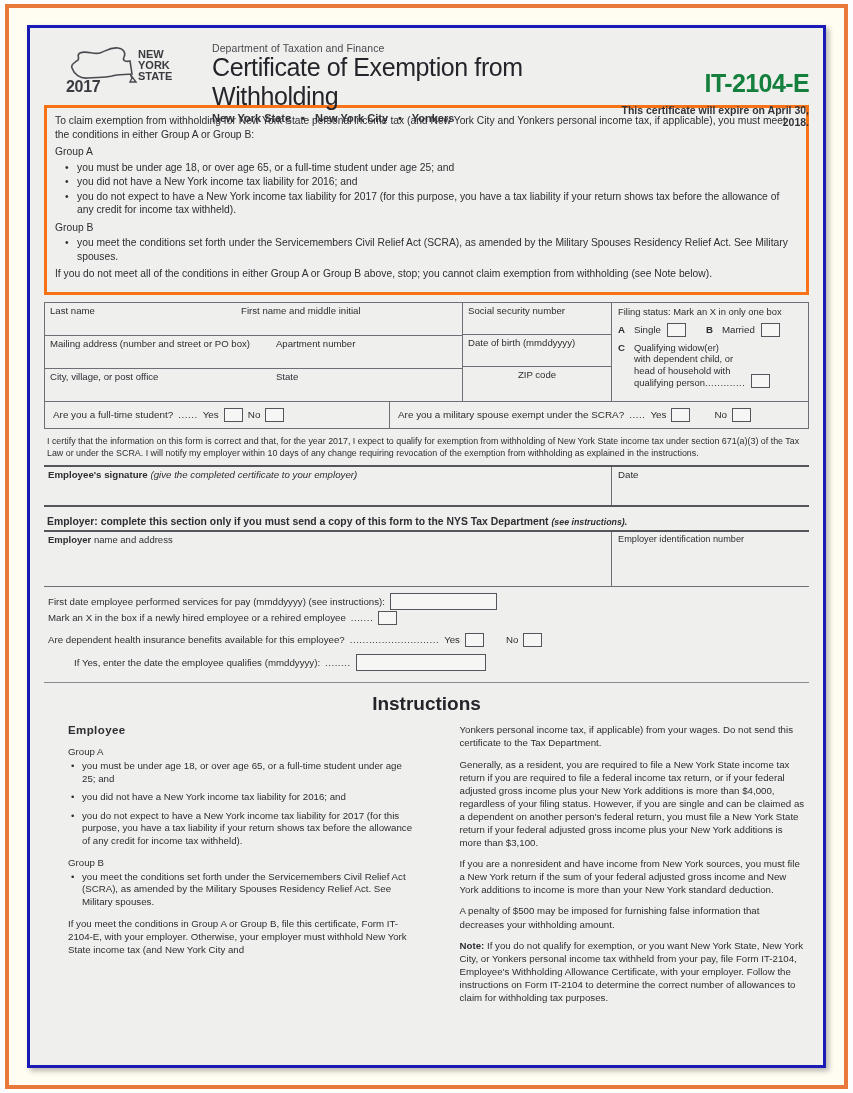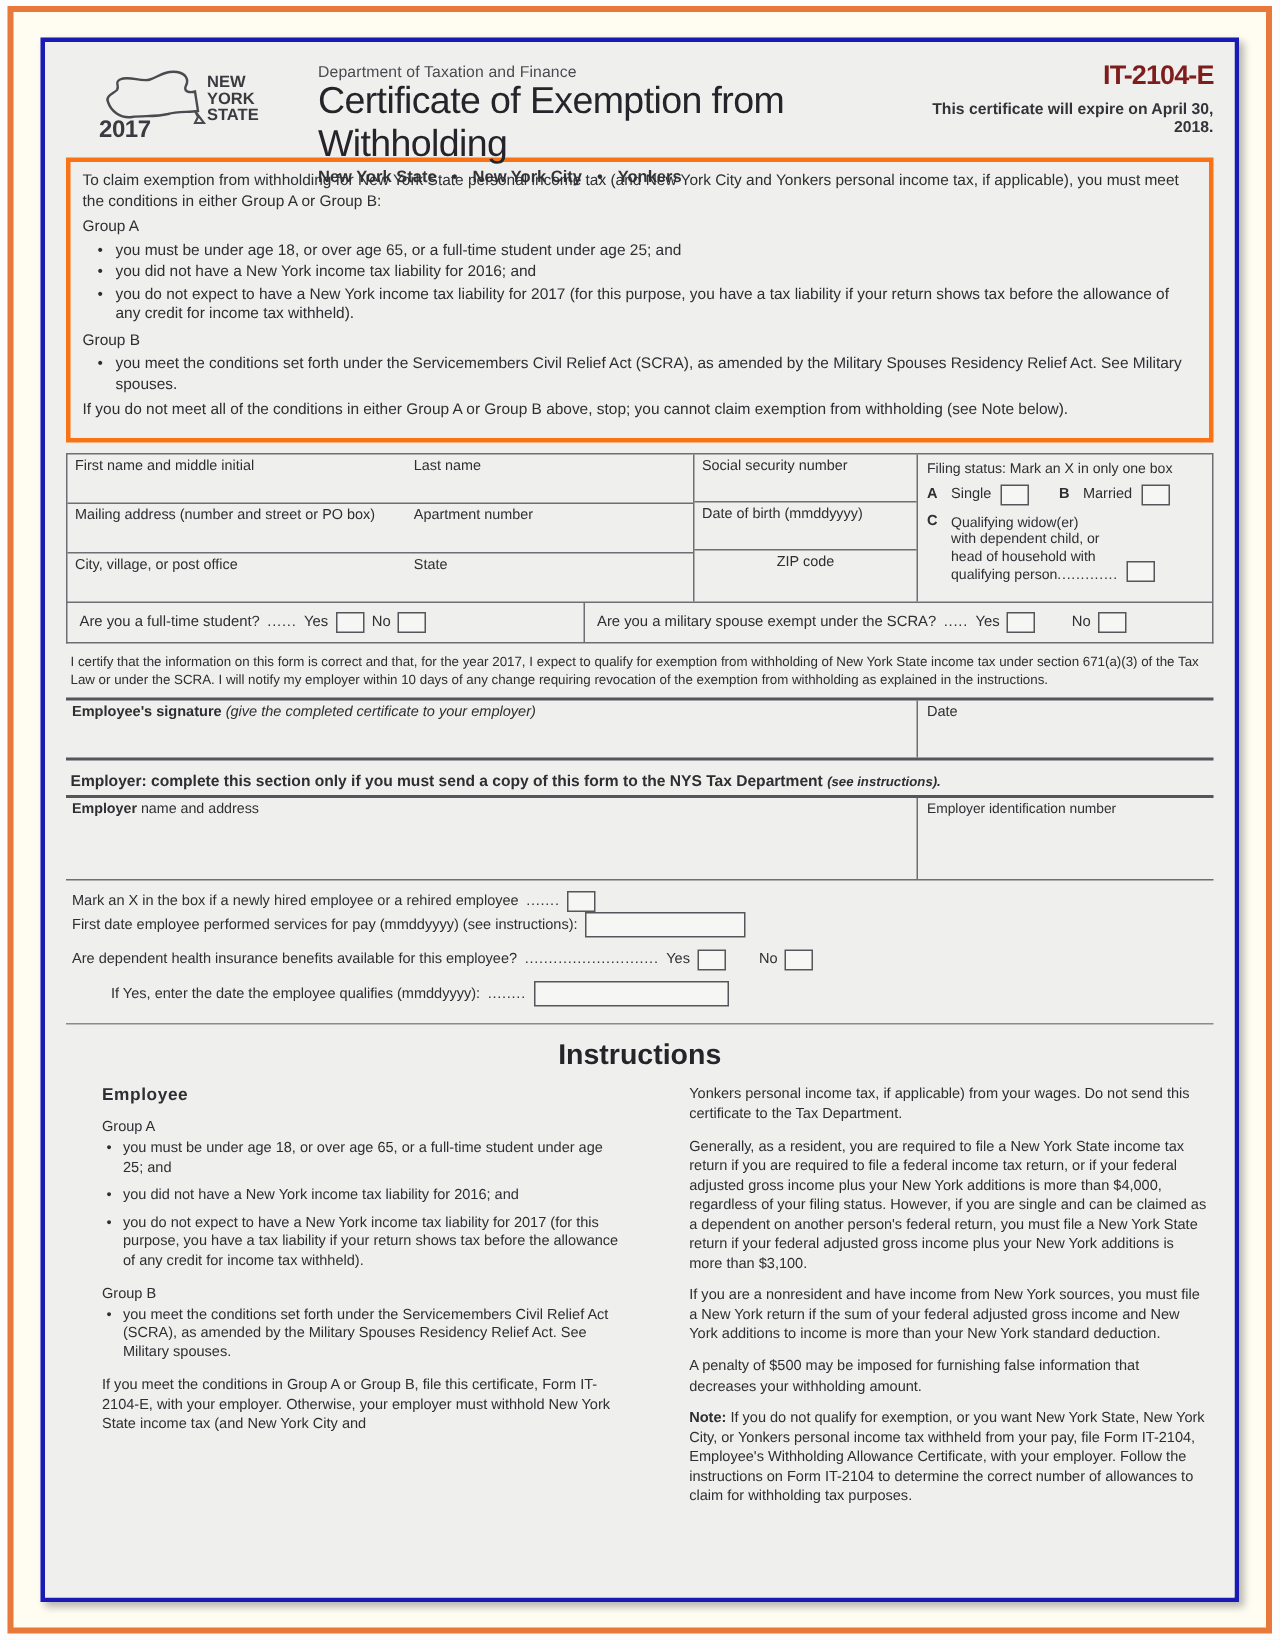--- a/index.html
+++ b/index.html
@@ -37,21 +37,21 @@
   .logo-year{
     position:absolute;left:22px;top:40px;font-weight:bold;font-size:16px;
     letter-spacing:-.3px;color:#3a3a40;
   }
   .hdr-mid{flex:1;padding-top:4px;}
   .dept{font-size:10.5px;color:#4a4a50;letter-spacing:.1px;}
   .cert-title{font-size:25px;font-weight:normal;letter-spacing:-.4px;color:#24242a;margin-top:-1px;}
   .juris{font-size:11px;font-weight:bold;color:#33333a;margin-top:1px;}
   .juris .dot{padding:0 7px;}
   .hdr-right{width:215px;text-align:right;padding-top:2px;}
-  .formno{font-size:18px;font-weight:bold;letter-spacing:-.6px;color:#7f1d1d;}
+  .formno{font-size:25px;font-weight:bold;letter-spacing:-.6px;color:#15803d;margin-top:29px;}
   .expire{font-size:10.5px;font-weight:bold;color:#33333a;margin-top:6px;}
 
   
   .box{border:3px solid #f97316;margin-top:5px;background:#efefed;}
   .condbox{padding:6px 8px 7px 8px;font-size:10.3px;line-height:1.33;}
   .condbox p{margin:0 0 4px 0;}
   .condbox .grp{margin:3px 0 2px 0;}
   ul.bul{margin:0 0 4px 0;padding-left:22px;list-style:none;}
   ul.bul li{position:relative;margin-bottom:1px;line-height:1.3;}
   ul.bul li:before{content:"\2022";position:absolute;left:-12px;top:0;}
@@ -161,22 +161,22 @@
         <div class="grp">Group B</div>
         <ul class="bul">
           <li><span>you meet the conditions set forth under the Servicemembers Civil Relief Act (SCRA), as amended by the Military Spouses Residency Relief Act. See Military spouses.</span></li>
         </ul>
         <p>If you do not meet all of the conditions in either Group A or Group B above, stop; you cannot claim exemption from withholding (see Note below).</p>
       </div>
 
       <div class="idgrid">
         <div class="idleft">
           <div class="idrow">
+            <div class="idcell c-last"><span>Last name</span></div>
             <div class="idcell c-first"><span>First name and middle initial</span></div>
-            <div class="idcell c-last"><span>Last name</span></div>
           </div>
           <div class="idrow">
             <div class="idcell c-first"><span>Mailing address (number and street or PO box)</span></div>
             <div class="idcell c-last"><span>Apartment number</span></div>
           </div>
           <div class="idrow">
             <div class="idcell c-first"><span>City, village, or post office</span></div>
             <div class="idcell c-last"><span>State</span></div>
           </div>
         </div>
@@ -250,27 +250,27 @@
         <div class="emp-l">
           <b>Employer</b>
           <span>name and address</span>
         </div>
         <div class="emp-r">
           <span>Employer identification number</span>
         </div>
       </div>
       <div class="emp-lines">
         <div class="el">
+          <span>First date employee performed services for pay (mmddyyyy) (see instructions):</span>
+          <span class="wbox"></span>
+        </div>
+        <div class="el">
           <span>Mark an X in the box if a newly hired employee or a rehired employee</span>
           <span class="dots">.......</span>
           <span class="cbx"></span>
-        </div>
-        <div class="el">
-          <span>First date employee performed services for pay (mmddyyyy) (see instructions):</span>
-          <span class="wbox"></span>
         </div>
         <div class="el" style="margin-top:7px">
           <span>Are dependent health insurance benefits available for this employee?</span>
           <span class="dots">............................</span>
           <span>Yes</span>
           <span class="cbx"></span>
           <span style="width:12px"></span>
           <span>No</span>
           <span class="cbx"></span>
         </div>

